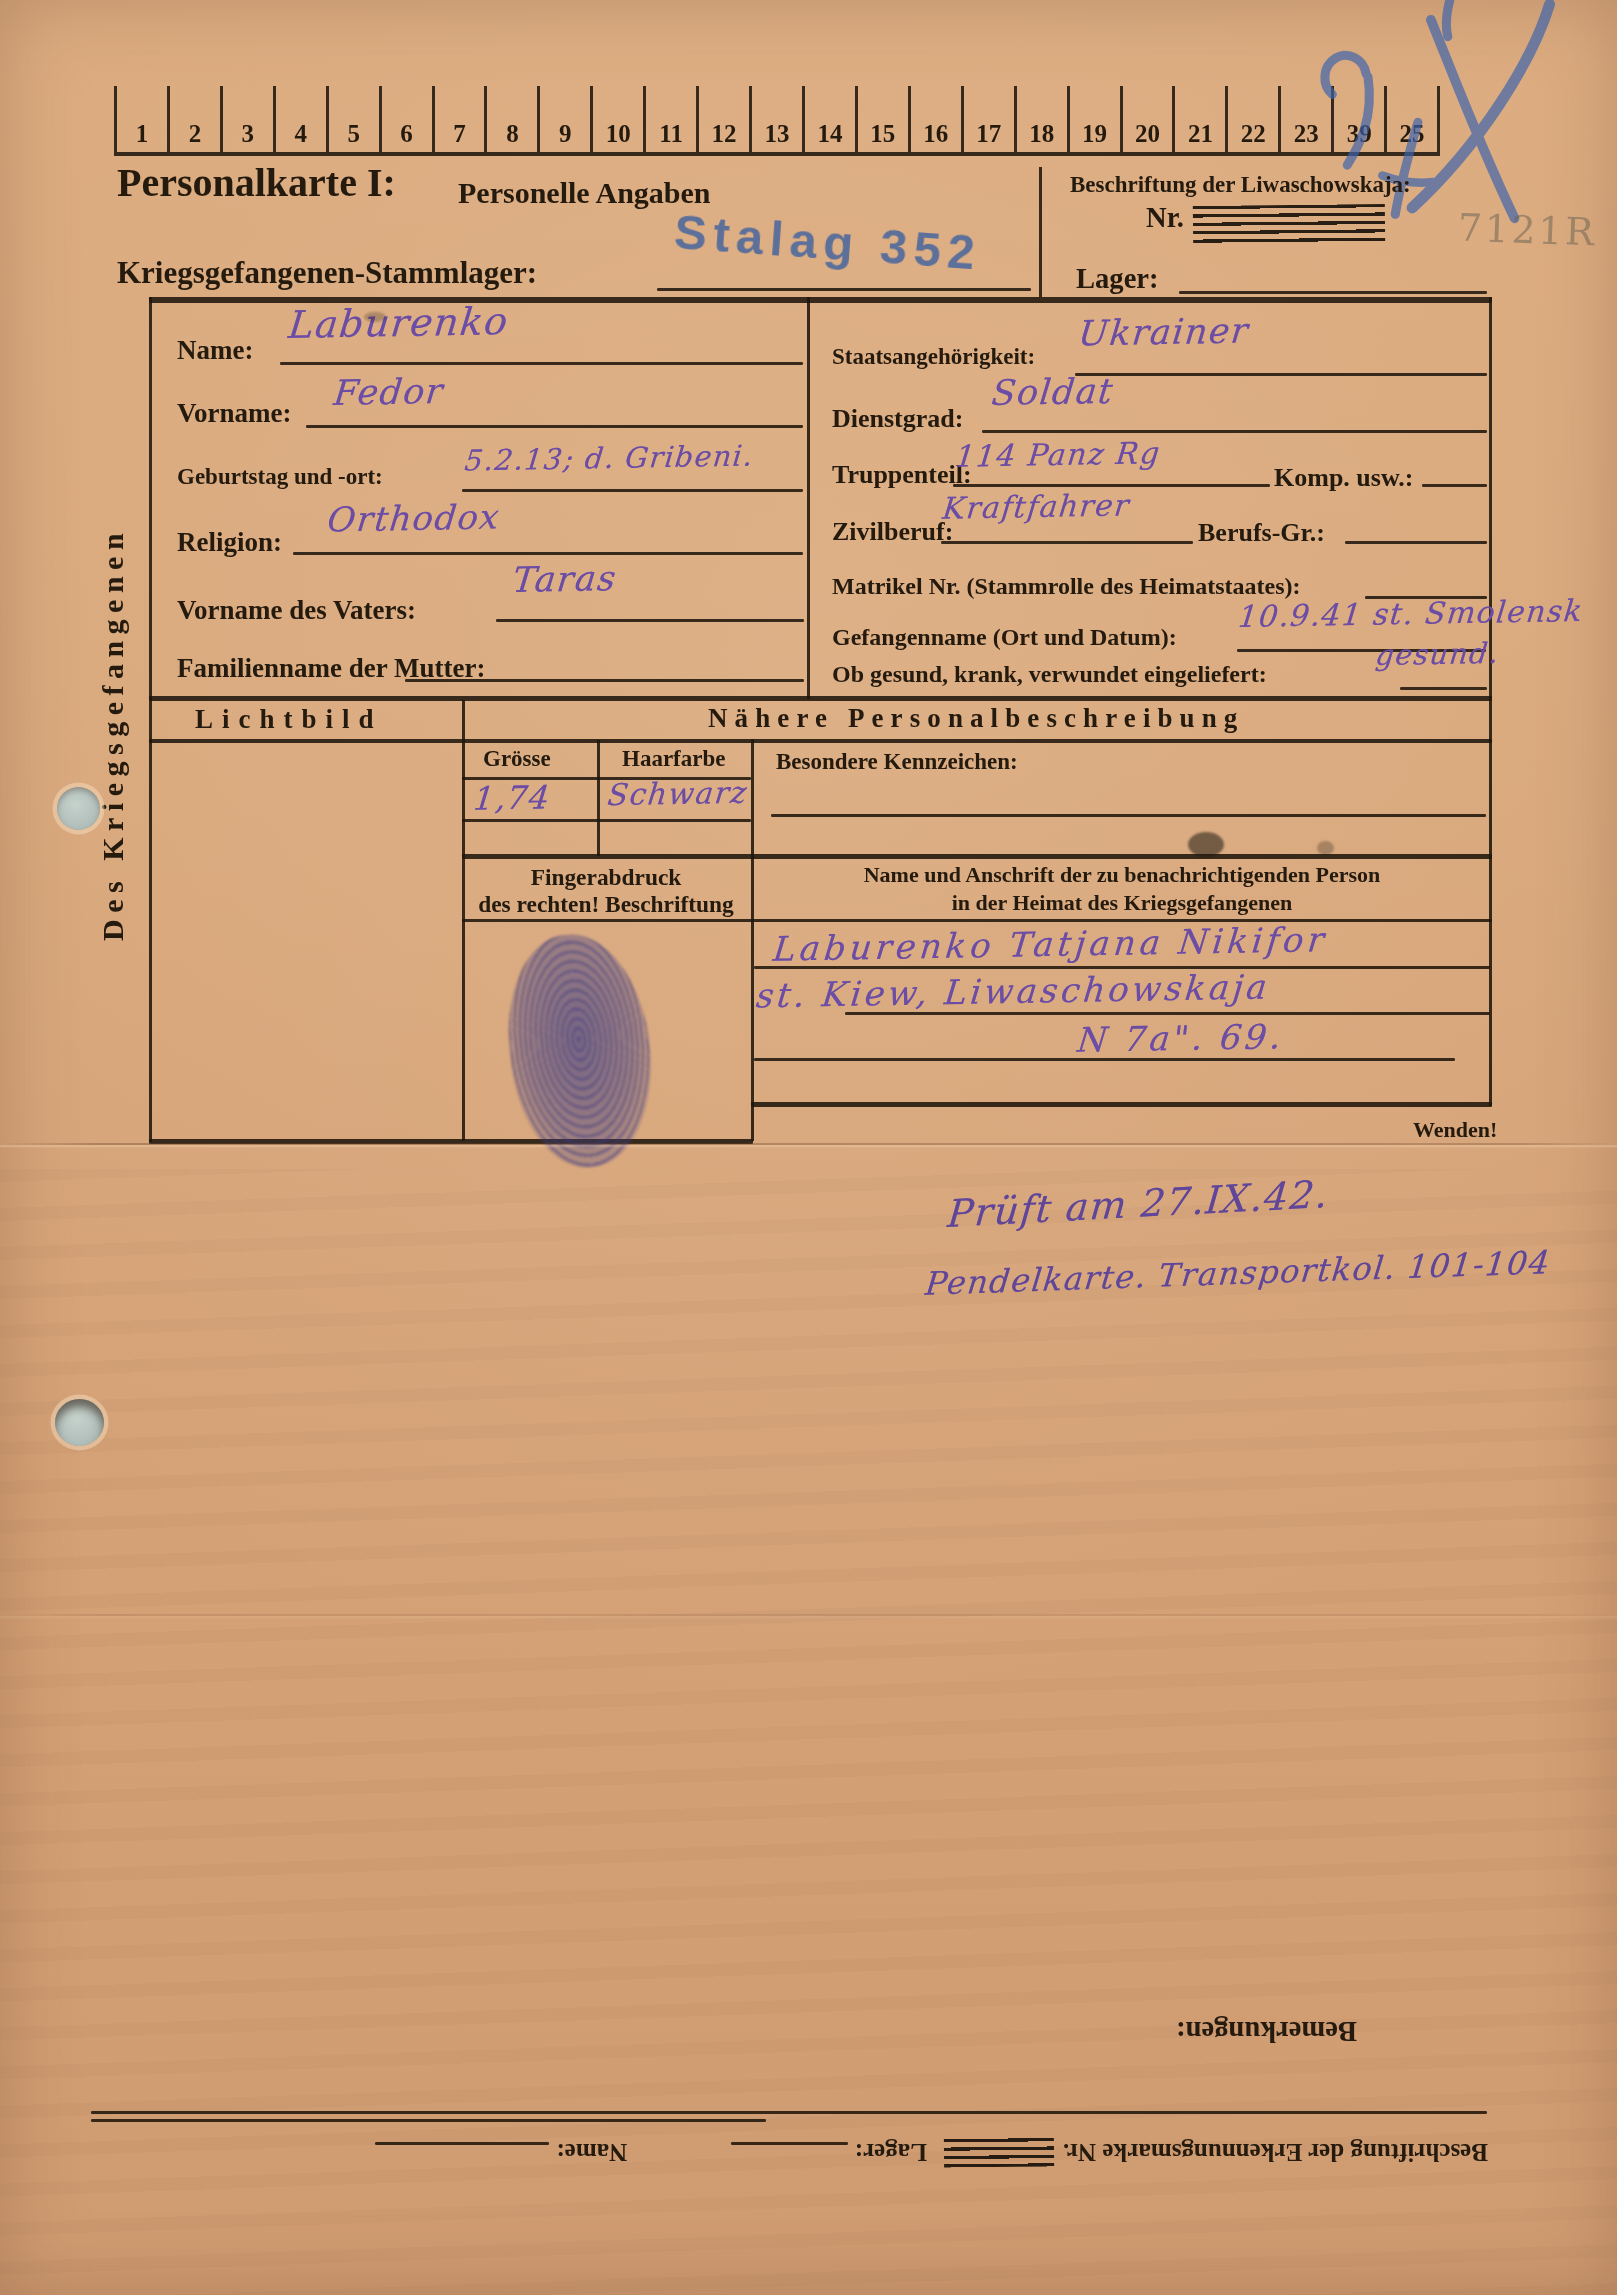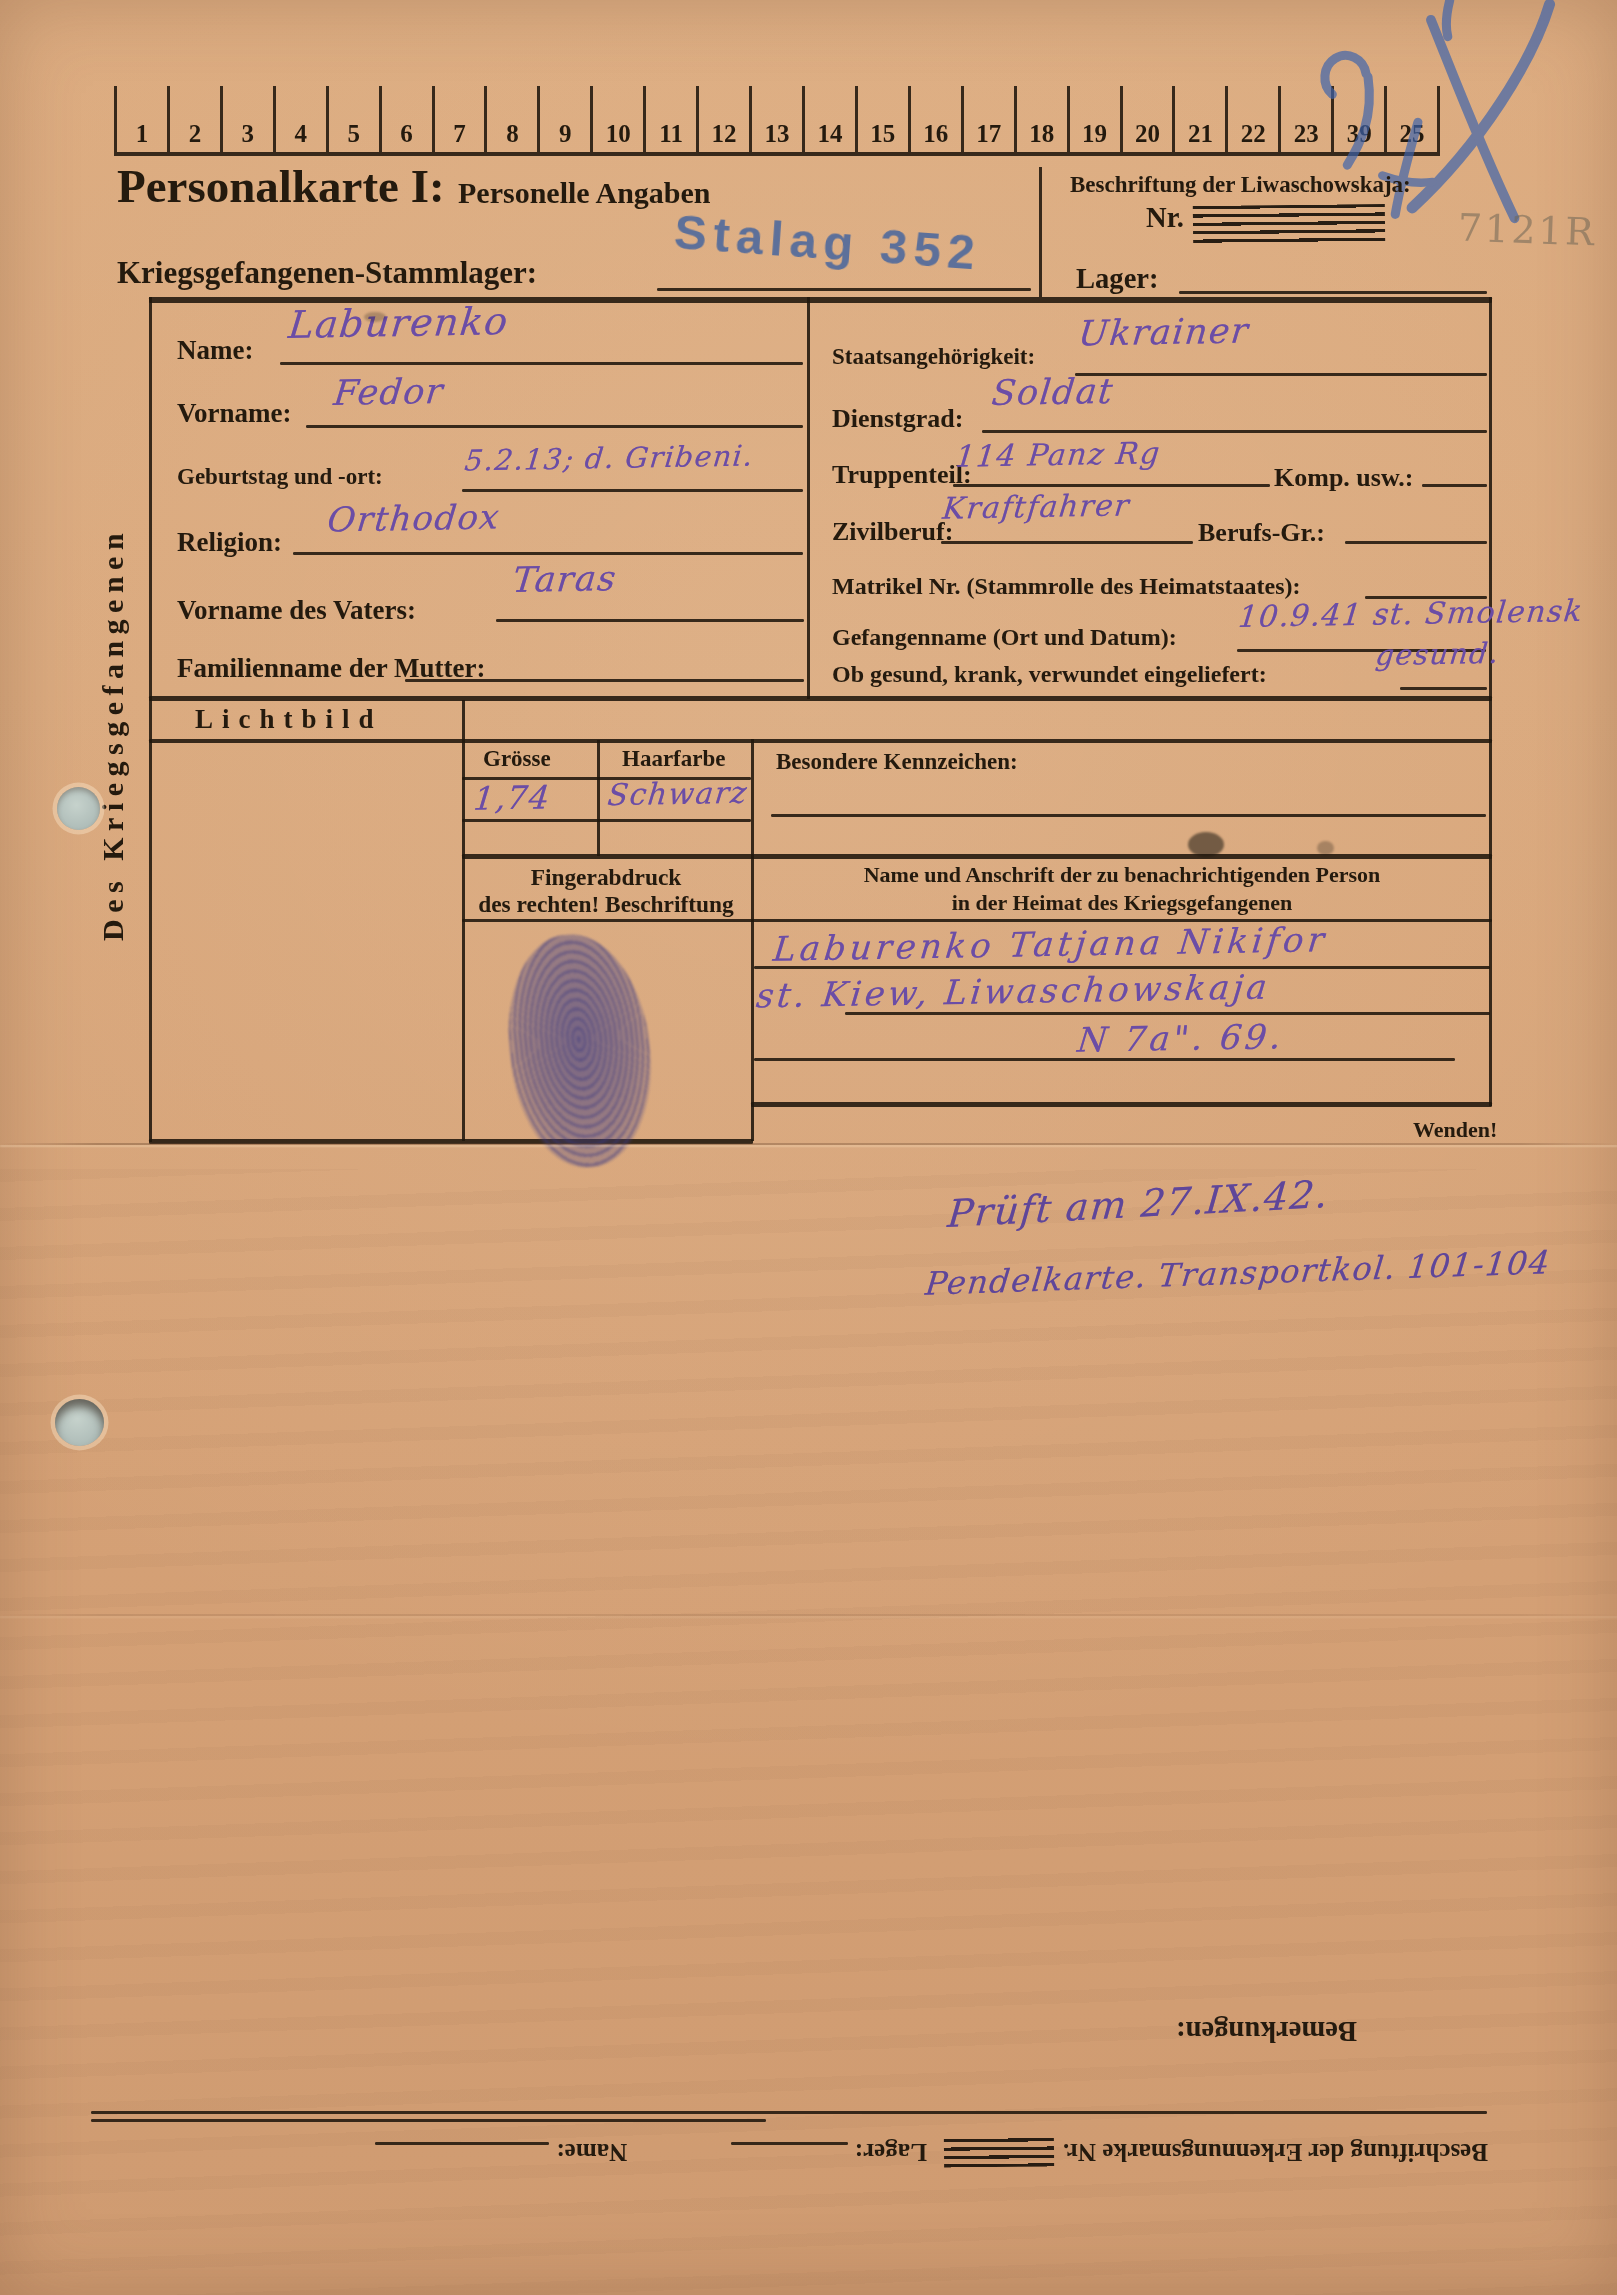--- a/index.html
+++ b/index.html
@@ -145,21 +145,21 @@
       <path d="M125 113 a 32 34 0 1 0 -52 32" stroke-width="14"></path>
       <path d="M128 118 C 137 180, 116 222, 96 254" stroke-width="14"></path>
       <path d="M205 188 C 190 240, 178 284, 170 330" stroke-width="14"></path>
       <path d="M150 270 C 178 280, 205 283, 228 280" stroke-width="13"></path>
       <path d="M254 0 C 249 20, 247 40, 251 56" stroke-width="14"></path>
     </g>
   </svg>
 
   <div id="pencil-note">7121R</div>
 
-  <div class="lbl" style="left:117px;top:162px;font-size:47px">Personalkarte I:</div>
+  <div class="lbl" style="left:117px;top:162px;font-size:40px">Personalkarte I:</div>
   <div class="lbl" style="left:458px;top:177px;font-size:30px">Personelle Angaben</div>
 
   <div class="lbl" style="left:117px;top:257px;font-size:31px">Kriegsgefangenen-Stammlager:</div>
   <div class="rule" style="left:657px;top:288px;width:374px"></div>
   <div id="stamp">Stalag 352</div>
 
   <div class="vrule" style="left:1039px;top:167px;height:130px"></div>
   <div class="lbl" style="left:1070px;top:173px;font-size:23px">Beschriftung der Liwaschowskaja:</div>
   <div class="lbl" style="left:1146px;top:203px;font-size:28.6px">Nr.</div>
   <div class="scribble abs" style="left:1193px;top:205px;width:192px;height:38px"></div>
@@ -231,20 +231,21 @@
 
   <div class="lbl" style="left:832px;top:625px;font-size:24px">Gefangenname (Ort und Datum):</div>
   <div class="rule" style="left:1237px;top:649px;width:249px"></div>
   <div class="hw" style="left:1239px;top:599px;font-size:30px">10.9.41 st. Smolensk</div>
 
   <div class="lbl" style="left:832px;top:662px;font-size:24px">Ob gesund, krank, verwundet eingeliefert:</div>
   <div class="rule" style="left:1400px;top:687px;width:87px"></div>
   <div class="hw" style="left:1376px;top:640px;font-size:28.6px">gesund.</div>
 
   <div class="lbl" style="left:195px;top:705px;font-size:27px;letter-spacing:9px">Lichtbild</div>
+  <div class="lbl" style="left:708px;top:704px;font-size:27px;letter-spacing:7.1px">Nähere Personalbeschreibung</div>
 
   <div class="lbl" style="left:483px;top:747px;font-size:23px">Grösse</div>
   <div class="lbl" style="left:622px;top:747px;font-size:23px">Haarfarbe</div>
   <div class="rule" style="left:462px;top:777px;width:289px"></div>
   <div class="hw" style="left:474px;top:782px;font-size:32px">1,74</div>
   <div class="hw" style="left:608px;top:779px;font-size:30px">Schwarz</div>
   <div class="rule" style="left:462px;top:819px;width:289px"></div>
 
   <div class="lbl" style="left:776px;top:750px;font-size:23px">Besondere Kennzeichen:</div>
   <div class="rule" style="left:771px;top:814px;width:715px"></div>

